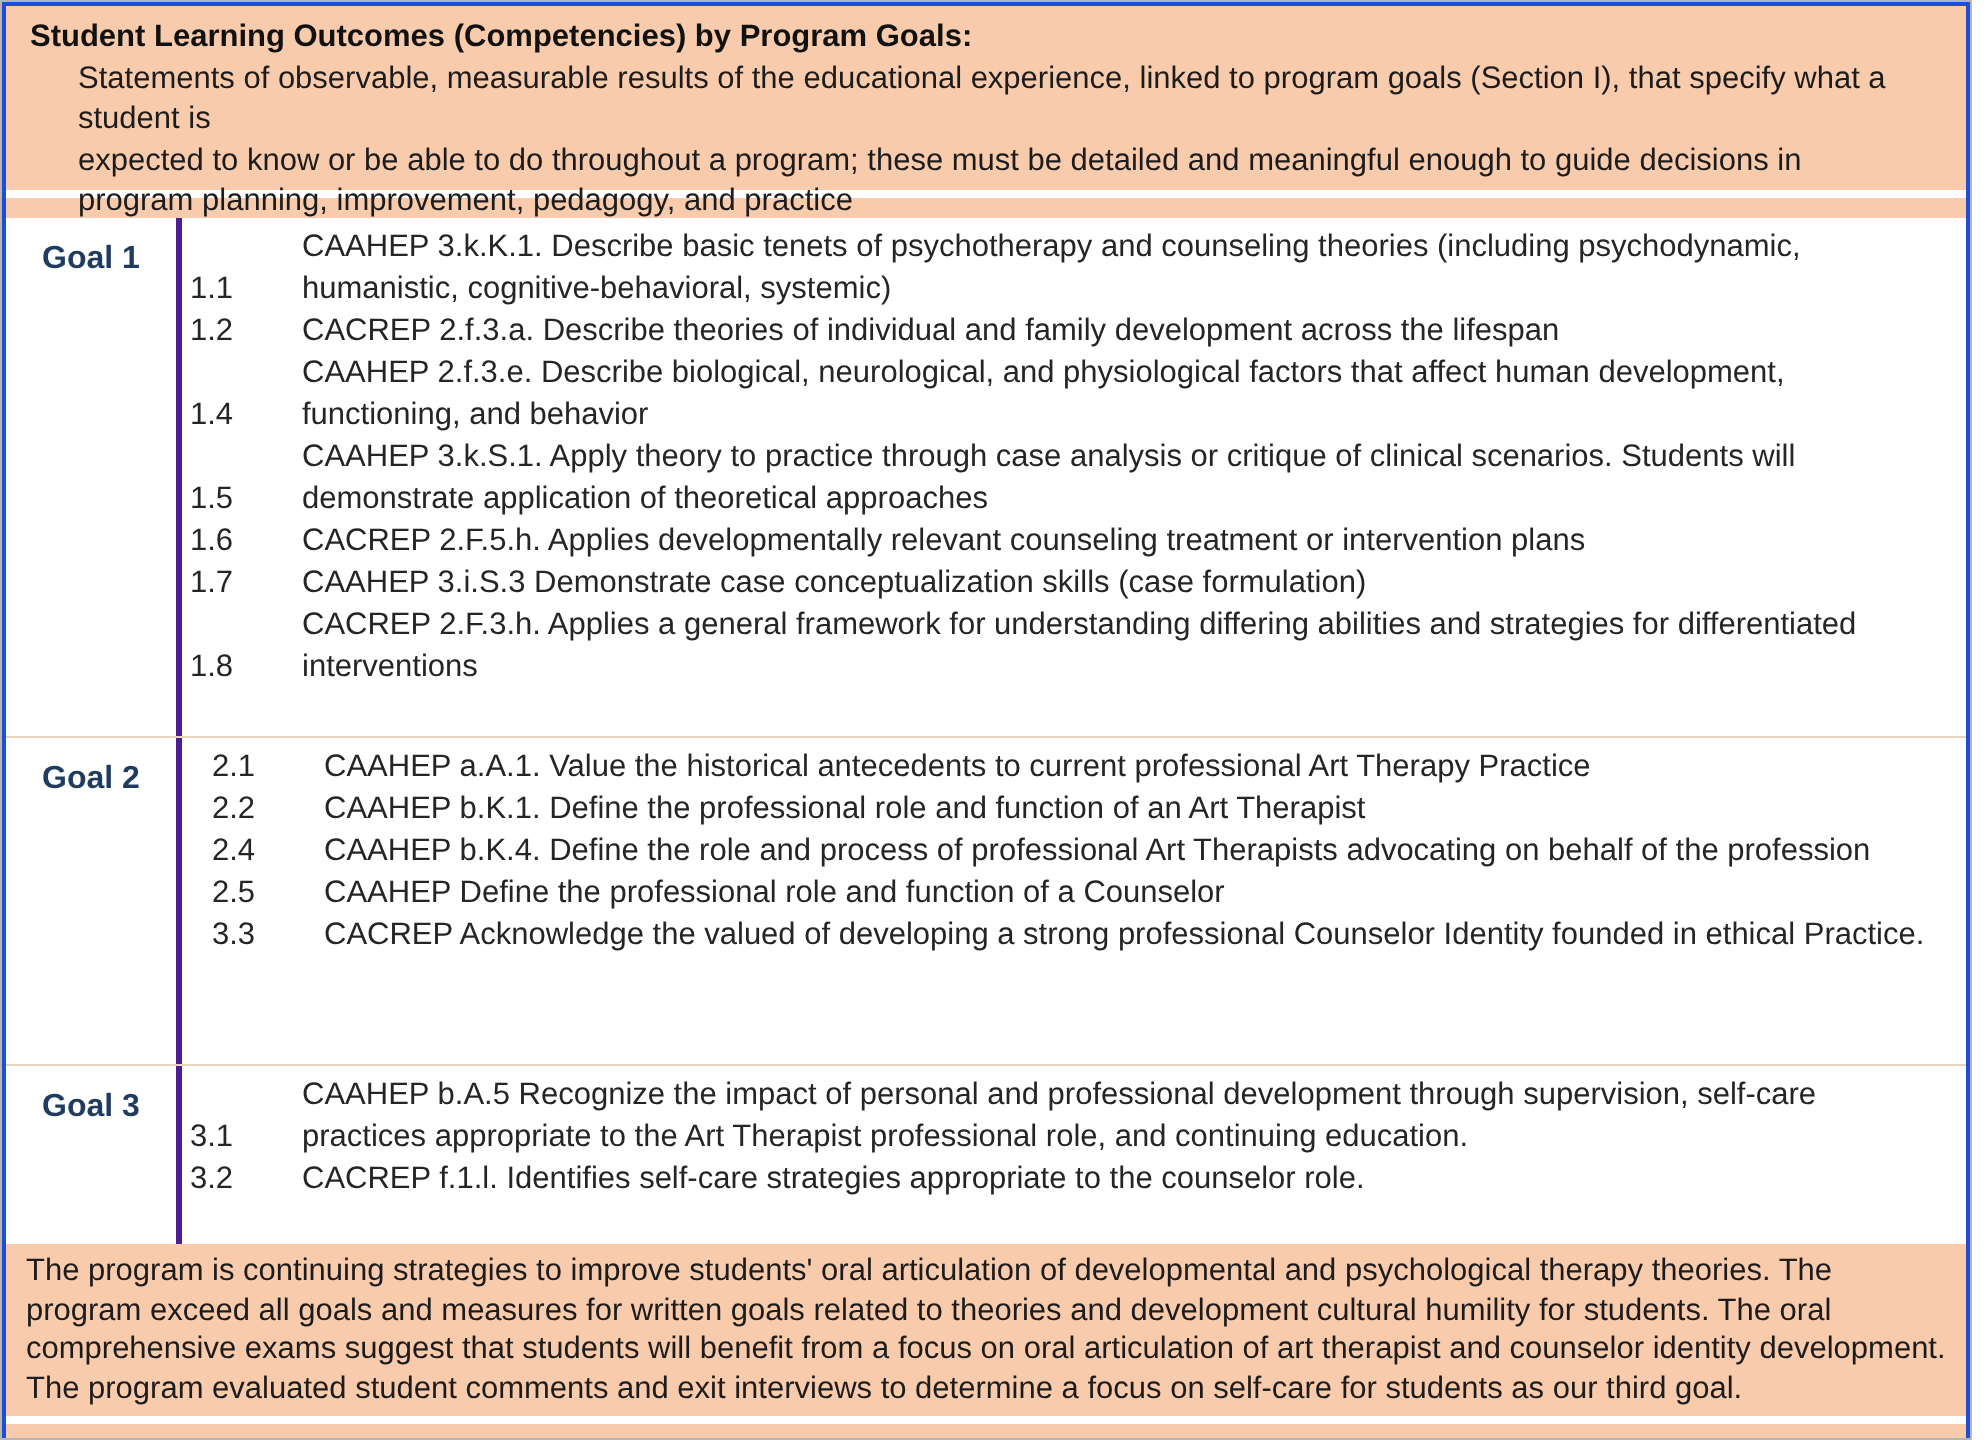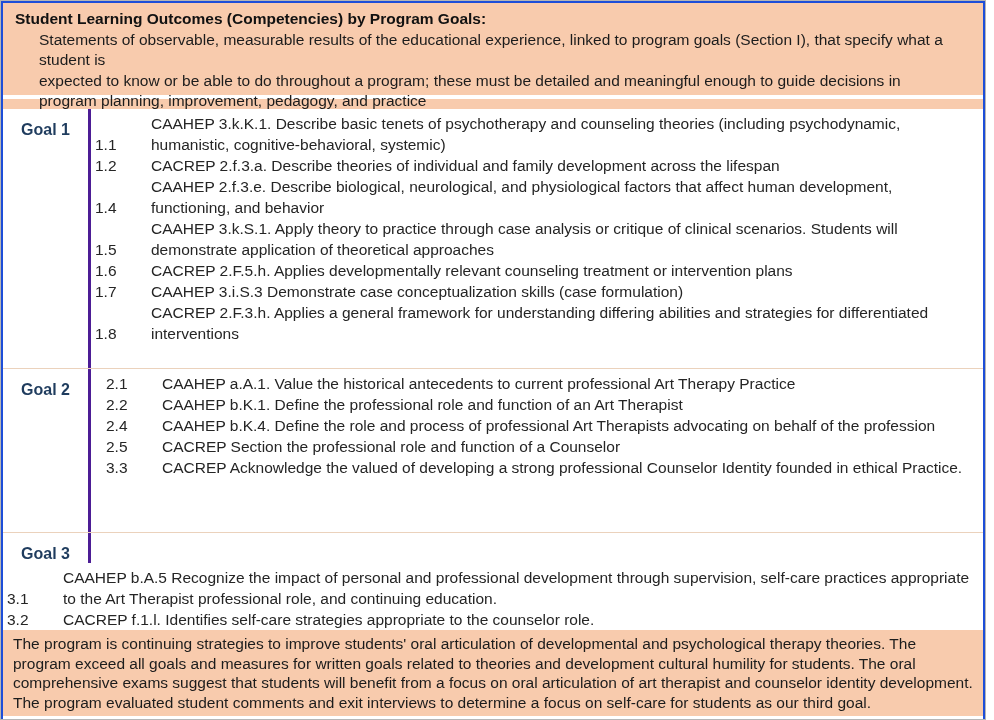--- a/index.html
+++ b/index.html
@@ -59,21 +59,21 @@
     font-size: 16px;
     padding-top: 12px;
   }
   .goal-items {
     flex: 1;
     padding: 4px 6px 0 4px;
     box-sizing: border-box;
   }
   .row-goal1 { min-height: 260px; }
   .row-goal2 { min-height: 164px; gap: 11px; }
-  .row-goal3 { min-height: 89px; flex-direction: column; }
+  .row-goal3 { min-height: 89px; }
   .item-row {
     display: flex;
     align-items: flex-end;
   }
   .item-num {
     width: 56px;
     min-width: 56px;
     color: #252525;
     font-size: 15.5px;
     line-height: 21px;
@@ -158,21 +158,21 @@
         <div class="item-row">
           <span class="item-num">2.2</span>
           <span class="item-text">CAAHEP b.K.1. Define the professional role and function of an Art Therapist</span>
         </div>
         <div class="item-row">
           <span class="item-num">2.4</span>
           <span class="item-text">CAAHEP b.K.4. Define the role and process of professional Art Therapists advocating on behalf of the profession</span>
         </div>
         <div class="item-row">
           <span class="item-num">2.5</span>
-          <span class="item-text">CACREP Section the professional role and function of a Counselor</span>
+          <span class="item-text">CAAHEP Define the professional role and function of a Counselor</span>
         </div>
         <div class="item-row">
           <span class="item-num">3.3</span>
           <span class="item-text">CACREP Acknowledge the valued of developing a strong professional Counselor Identity founded in ethical Practice.</span>
         </div>
       </div>
     </div>
 
     <div class="goal-row row-goal3">
       <div class="goal-label-cell">Goal 3</div>

